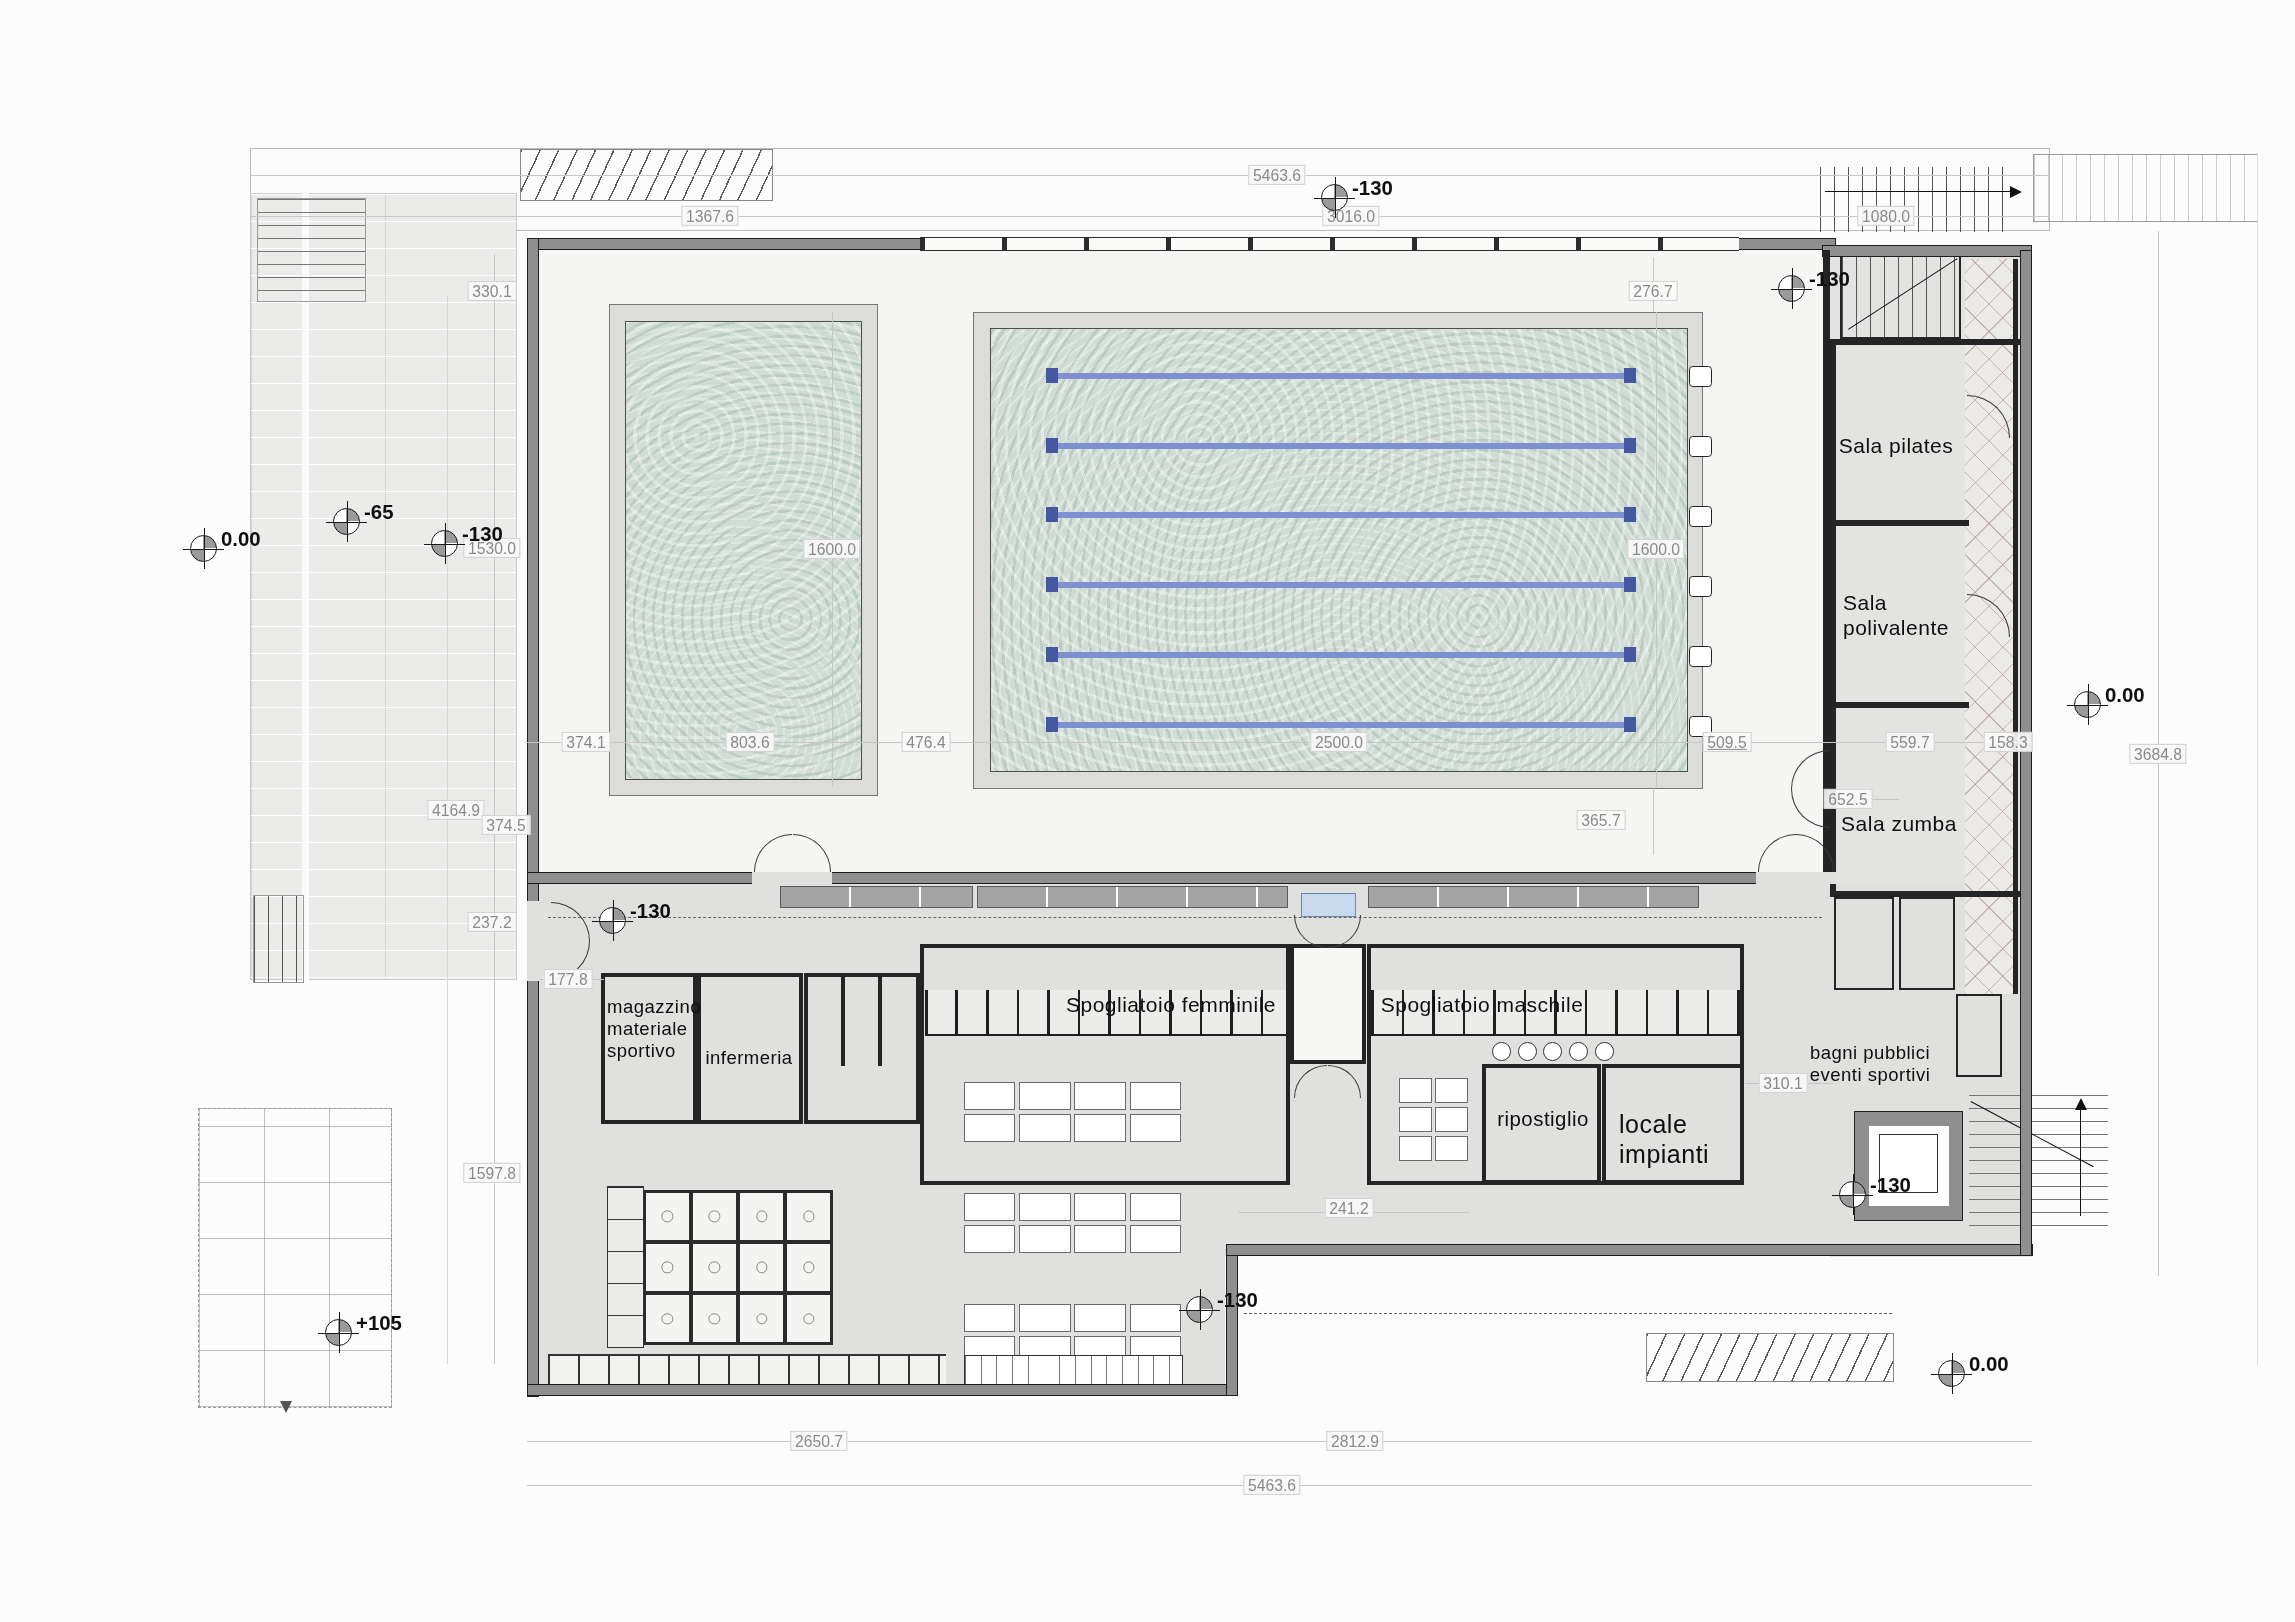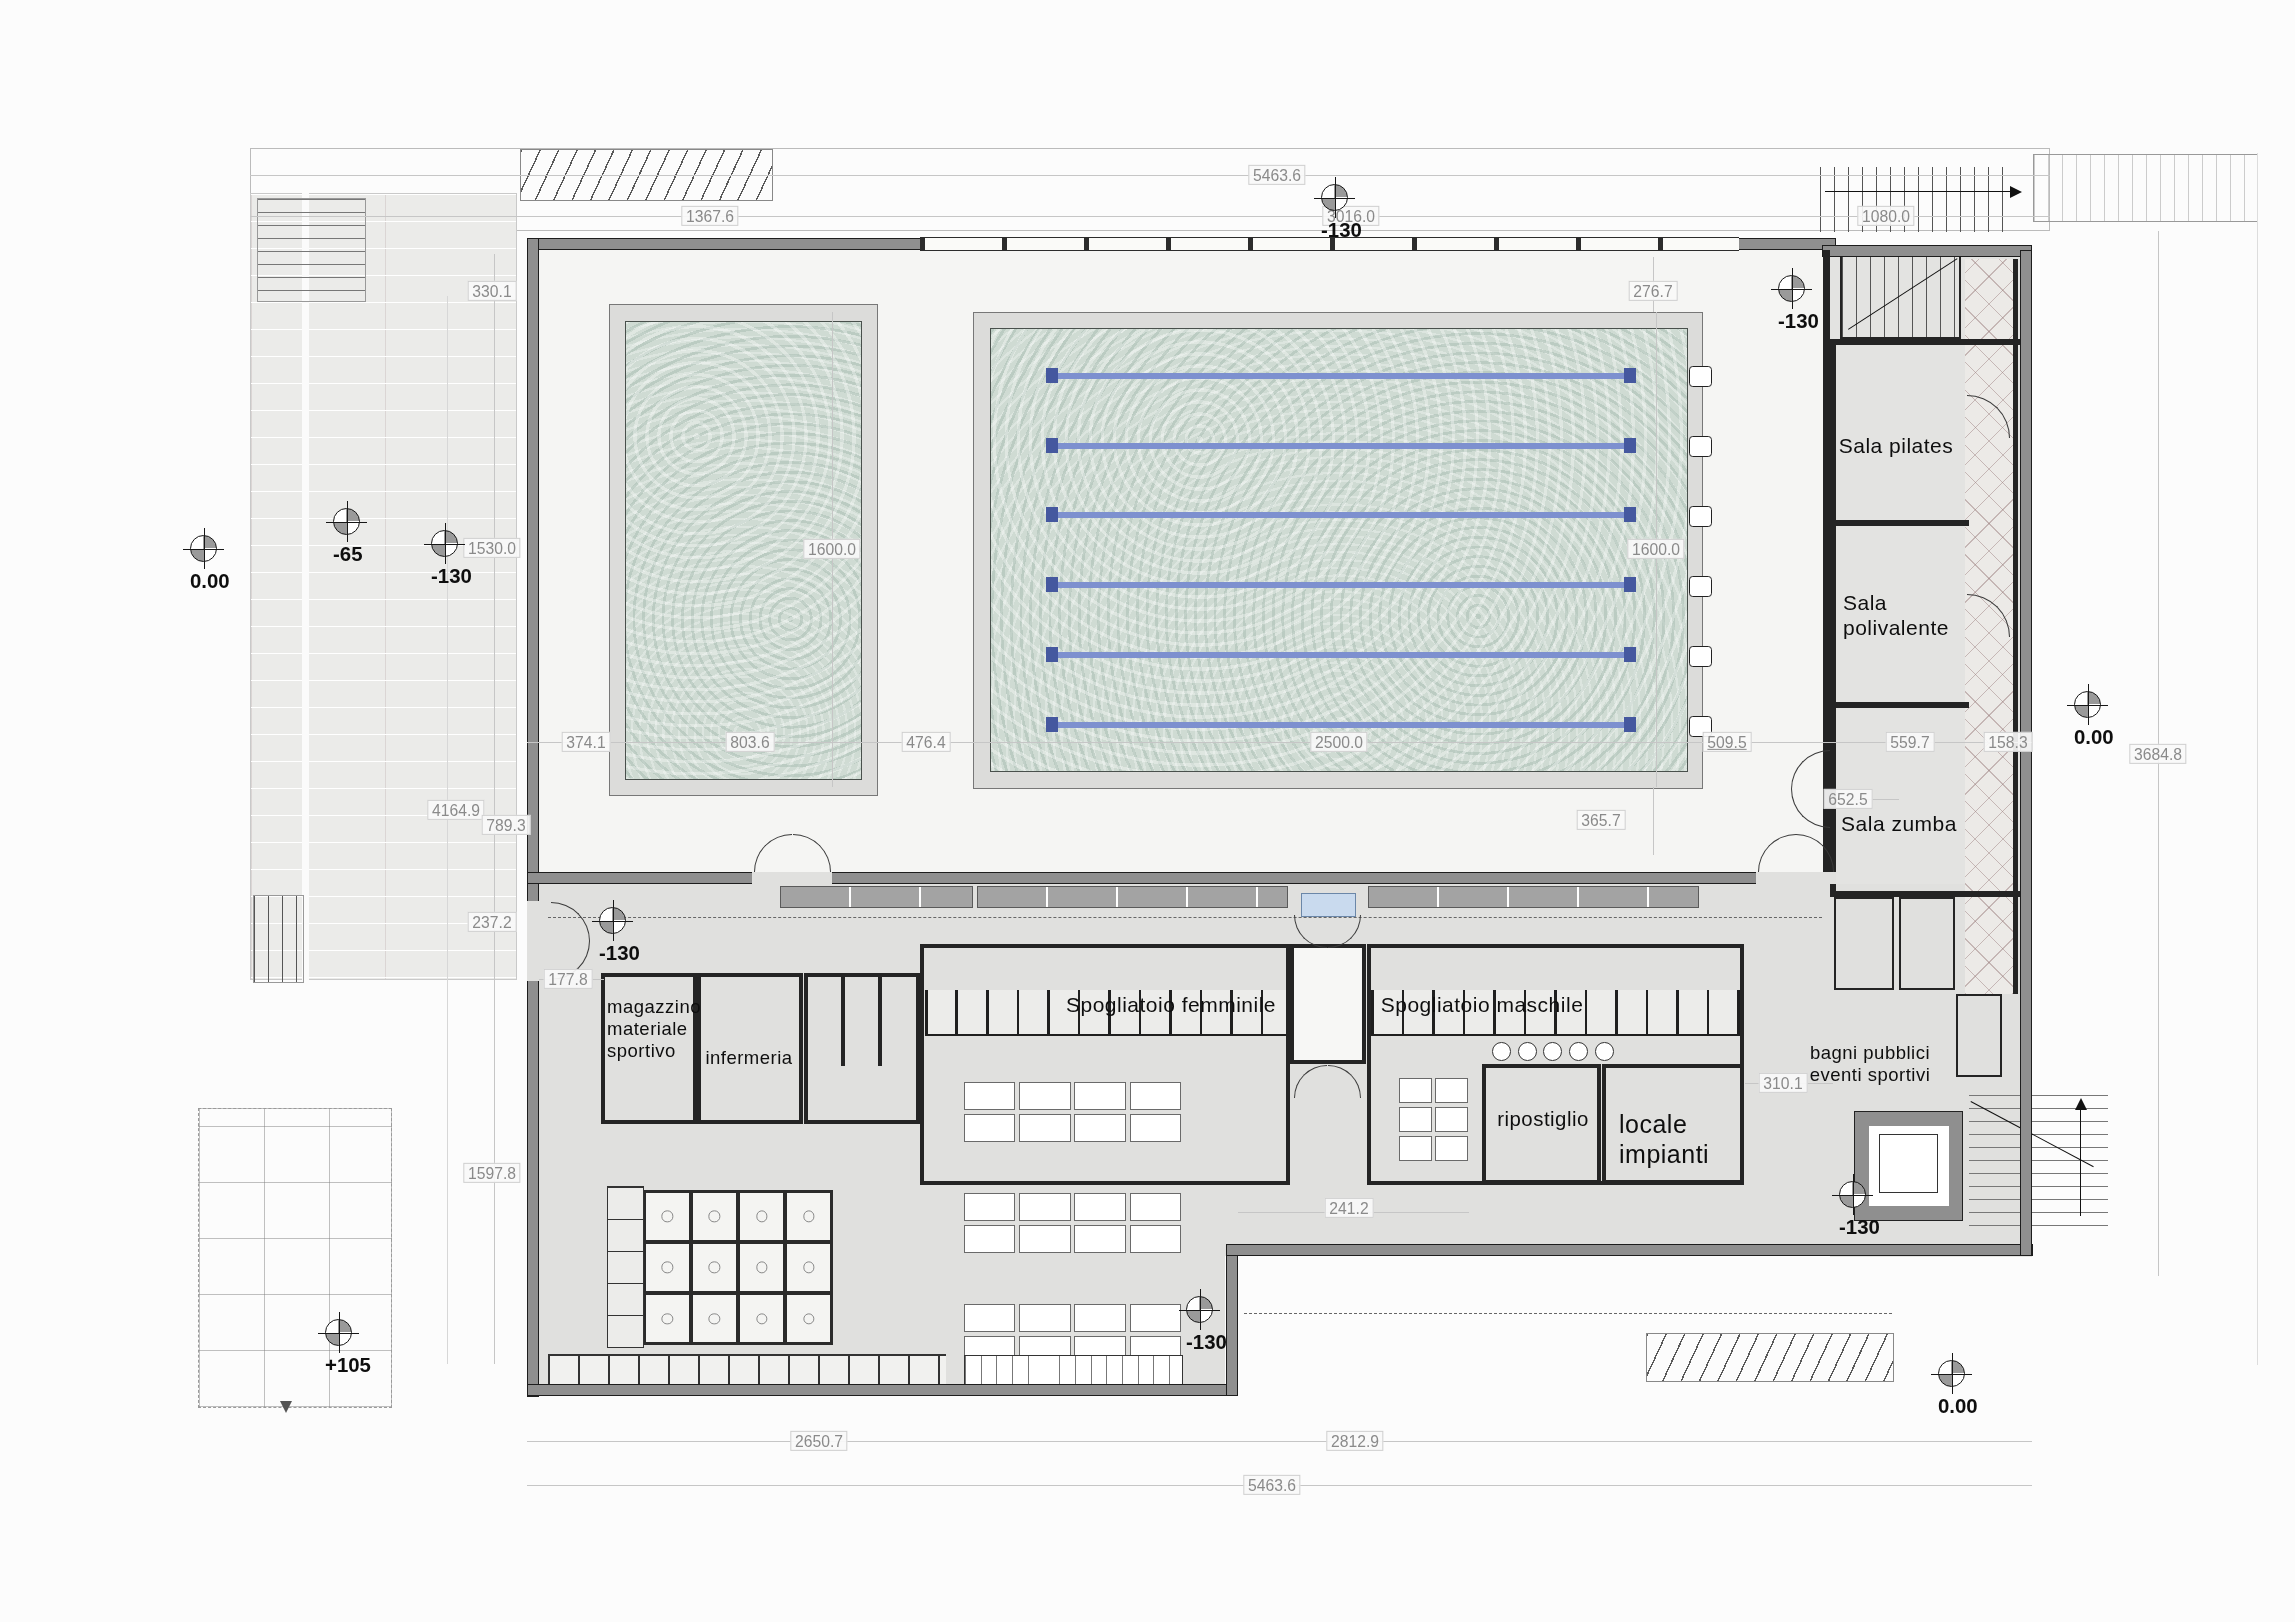--- a/index.html
+++ b/index.html
@@ -10,21 +10,21 @@
   .p{position:absolute;background:#242424;z-index:20;}
   .roombox{position:absolute;border:4.2px solid #242424;box-sizing:border-box;z-index:12;}
   .gap{position:absolute;z-index:21;}
   .dim{position:absolute;transform:translate(-50%,-50%);font-size:15.7px;color:#8a8a8a;background:rgba(248,248,248,.92);border:0.5px solid #cfcfcf;padding:0.5px 3.7px;white-space:nowrap;z-index:40;line-height:1.1;}
   .hline{position:absolute;border-top:0.9px solid #c6c6c6;z-index:30;height:0;}
   .vline{position:absolute;border-left:0.9px solid #c6c6c6;z-index:30;width:0;}
   .room-label{position:absolute;color:#0e0e0e;white-space:pre-line;z-index:35;font-size:21px;letter-spacing:0.5px;line-height:1.2;}
   .room-label.small{font-size:18.5px;}
   .room-label.center{transform:translate(-50%,-50%);text-align:center;}
   .room-label.left{transform:translate(0,-50%);text-align:left;}
-  .lvl{position:absolute;display:flex;align-items:flex-start;gap:15px;z-index:45;flex-direction:column;}
+  .lvl{position:absolute;display:flex;align-items:flex-start;gap:4px;z-index:45;}
   .lvl-icon{width:25px;height:25px;border-radius:50%;border:1.4px solid #161616;flex:0 0 auto;position:relative;
     background:conic-gradient(#9a9a9a 0 90deg,#fff 90deg 180deg,#9a9a9a 180deg 270deg,#fff 270deg 360deg);}
   .lvl-icon::before{content:"";position:absolute;left:-8.3px;right:-8.3px;top:50%;border-top:0.9px solid #161616;}
   .lvl-icon::after{content:"";position:absolute;top:-8.3px;bottom:-8.3px;left:50%;border-left:0.9px solid #161616;}
   .lvl-text{font-size:20.4px;font-weight:700;color:#0e0e0e;margin-top:-7.4px;}
   .door{position:absolute;z-index:25;box-sizing:border-box;}
   .d-ne{border-top:1.4px solid #3a3a3a;border-right:1.4px solid #3a3a3a;border-radius:0 100% 0 0;}
   .d-nw{border-top:1.4px solid #3a3a3a;border-left:1.4px solid #3a3a3a;border-radius:100% 0 0 0;}
   .d-se{border-bottom:1.4px solid #3a3a3a;border-right:1.4px solid #3a3a3a;border-radius:0 0 100% 0;}
   .d-sw{border-bottom:1.4px solid #3a3a3a;border-left:1.4px solid #3a3a3a;border-radius:0 0 0 100%;}
@@ -256,21 +256,21 @@
   <div class="hline" style="left:527px;top:1441px;width:1505px;"></div>
   <div class="hline" style="left:527px;top:1485px;width:1505px;"></div>
 
   <span class="dim" style="left:1277px;top:175px;">5463.6</span>
   <span class="dim" style="left:710px;top:216px;">1367.6</span>
   <span class="dim" style="left:1351px;top:216px;">3016.0</span>
   <span class="dim" style="left:1886px;top:216px;">1080.0</span>
   <span class="dim" style="left:492px;top:291px;">330.1</span>
   <span class="dim" style="left:492px;top:548px;">1530.0</span>
   <span class="dim" style="left:456px;top:810px;">4164.9</span>
-  <span class="dim" style="left:506px;top:825px;">789.3</span>
+  <span class="dim" style="left:506px;top:825px;">374.5</span>
   <span class="dim" style="left:492px;top:922px;">237.2</span>
   <span class="dim" style="left:568px;top:979px;">177.8</span>
   <span class="dim" style="left:492px;top:1173px;">1597.8</span>
   <span class="dim" style="left:586px;top:742px;">374.1</span>
   <span class="dim" style="left:750px;top:742px;">803.6</span>
   <span class="dim" style="left:926px;top:742px;">476.4</span>
   <span class="dim" style="left:1339px;top:742px;">2500.0</span>
   <span class="dim" style="left:1727px;top:742px;text-decoration:underline;">509.5</span>
   <span class="dim" style="left:1910px;top:742px;">559.7</span>
   <span class="dim" style="left:2008px;top:742px;">158.3</span>

